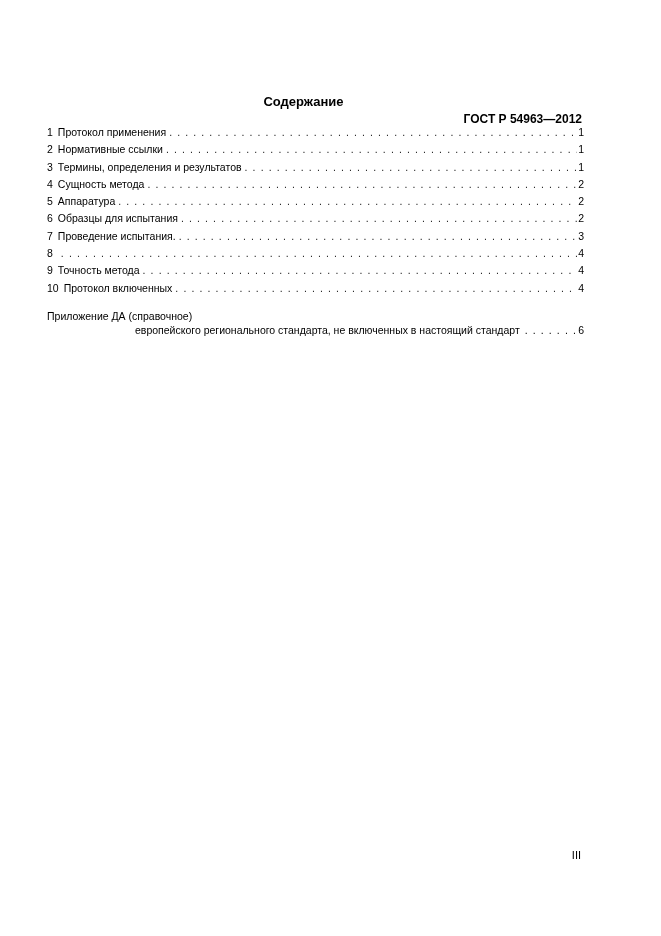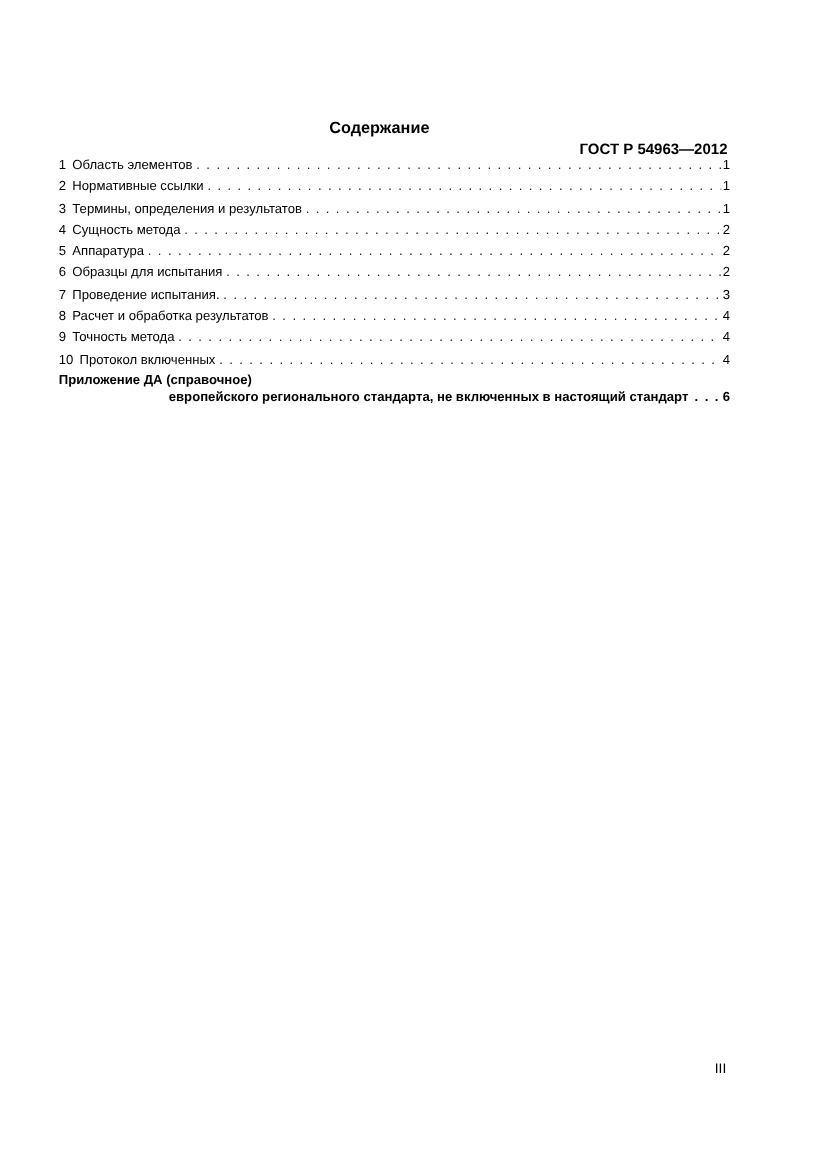--- a/index.html
+++ b/index.html
@@ -24,21 +24,21 @@
     .row .label { flex: 0 0 auto; }
     .row .dots {
       flex: 1 1 auto; overflow: hidden; margin: 0 1px 0 3px;
       letter-spacing: 3.7px; color: #222;
     }
     .row .dots::before {
       content: ". . . . . . . . . . . . . . . . . . . . . . . . . . . . . . . . . . . . . . . . . . . . . . . . . . . . . . . . . . . . . . . . . . . . . . . . . . . . . . . . . . . . . . . . . . . . . . . . . . . . . . . . . . . .";
       letter-spacing: 0px; word-spacing: 2.2px;
     }
     .row .page { flex: 0 0 auto; text-align: right; }
-    .annex { margin-top: 0; line-height: 14px; font-weight: bold; }
+    .annex { margin-top: 12px; line-height: 14px; }
     .annex .line1 { display: flex; white-space: nowrap; }
     .annex .prefix { flex: 0 0 auto; }
     .annex .line1 .text { margin-left: 4px; }
     .annex .line2 {
       display: flex; align-items: baseline; white-space: nowrap;
       padding-left: 88px;
       text-align: right;
     }
     .annex .line2 .dots {
       flex: 1 1 auto; overflow: hidden; margin: 0 1px 0 5px;
@@ -54,21 +54,21 @@
 </head>
 <body>
 
 <div class="header">ГОСТ Р 54963—2012</div>
 
 <div class="title">Содержание</div>
 
 <div class="toc">
   <div class="row">
     <span class="num">1</span>
-    <span class="label">Область элементов</span>
+    <span class="label">Протокол применения</span>
     <span class="dots"></span>
     <span class="page">1</span>
   </div>
   <div class="row">
     <span class="num">2</span>
     <span class="label">Нормативные ссылки</span>
     <span class="dots"></span>
     <span class="page">1</span>
   </div>
   <div class="row">
@@ -96,21 +96,20 @@
     <span class="page">2</span>
   </div>
   <div class="row">
     <span class="num">7</span>
     <span class="label">Проведение испытания.</span>
     <span class="dots"></span>
     <span class="page">3</span>
   </div>
   <div class="row">
     <span class="num">8</span>
-    <span class="label">Расчет и обработка результатов</span>
     <span class="dots"></span>
     <span class="page">4</span>
   </div>
   <div class="row">
     <span class="num">9</span>
     <span class="label">Точность метода</span>
     <span class="dots"></span>
     <span class="page">4</span>
   </div>
   <div class="row">

